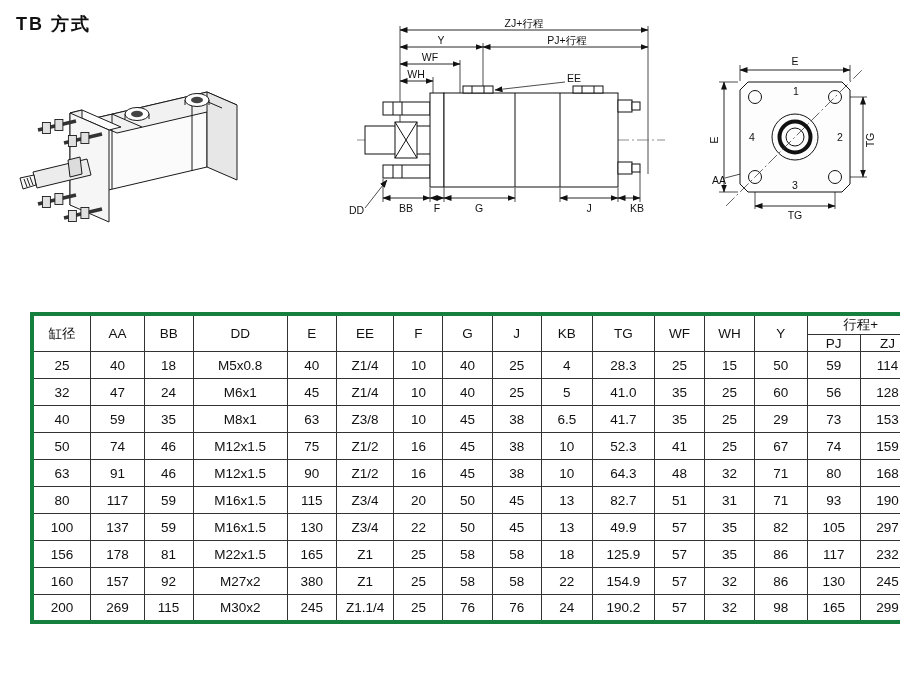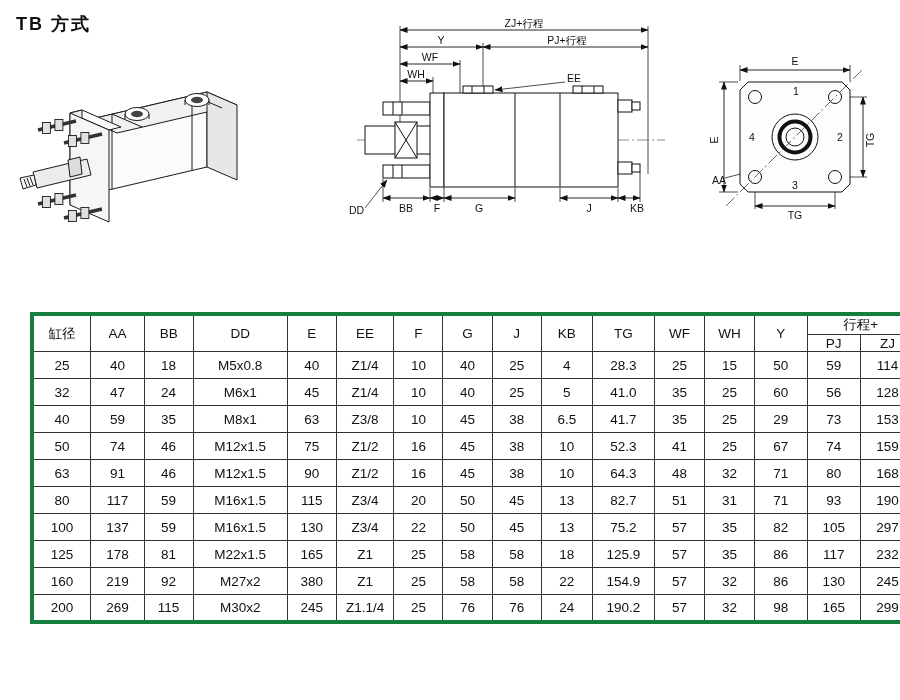--- a/index.html
+++ b/index.html
@@ -378,48 +378,48 @@
           <td>100</td>
           <td>137</td>
           <td>59</td>
           <td>M16x1.5</td>
           <td>130</td>
           <td>Z3/4</td>
           <td>22</td>
           <td>50</td>
           <td>45</td>
           <td>13</td>
-          <td>75.2</td>
+          <td>49.9</td>
           <td>57</td>
           <td>35</td>
           <td>82</td>
           <td>105</td>
           <td>297</td>
         </tr>
         <tr>
-          <td>125</td>
+          <td>156</td>
           <td>178</td>
           <td>81</td>
           <td>M22x1.5</td>
           <td>165</td>
           <td>Z1</td>
           <td>25</td>
           <td>58</td>
           <td>58</td>
           <td>18</td>
           <td>125.9</td>
           <td>57</td>
           <td>35</td>
           <td>86</td>
           <td>117</td>
           <td>232</td>
         </tr>
         <tr>
           <td>160</td>
-          <td>219</td>
+          <td>157</td>
           <td>92</td>
           <td>M27x2</td>
           <td>380</td>
           <td>Z1</td>
           <td>25</td>
           <td>58</td>
           <td>58</td>
           <td>22</td>
           <td>154.9</td>
           <td>57</td>

